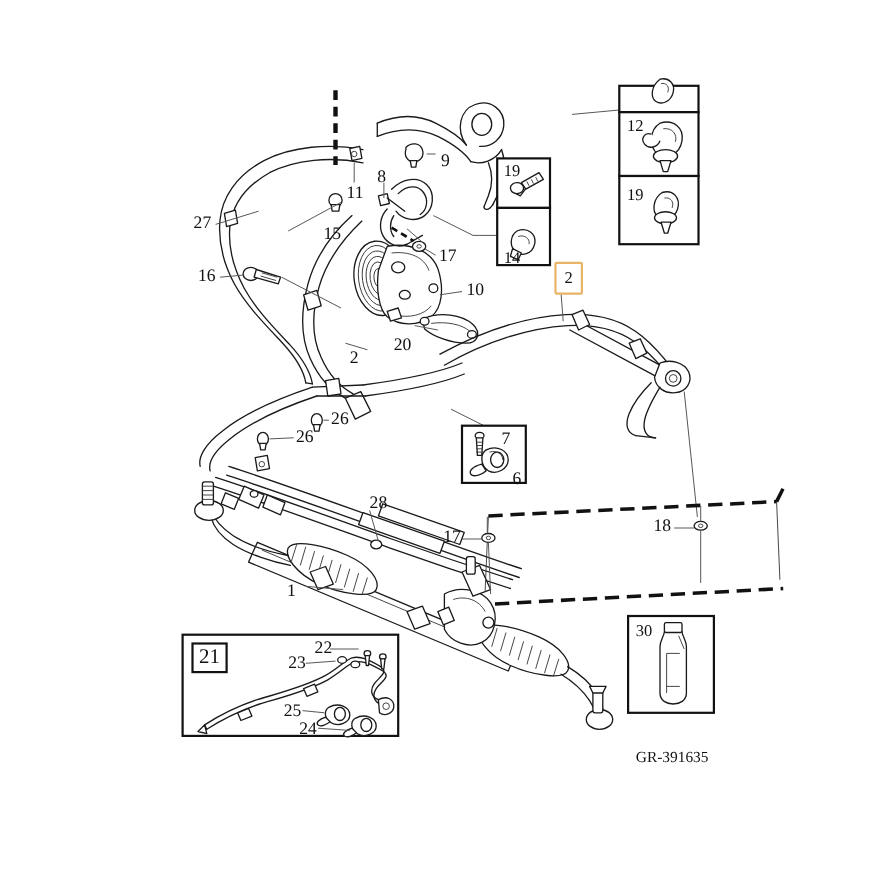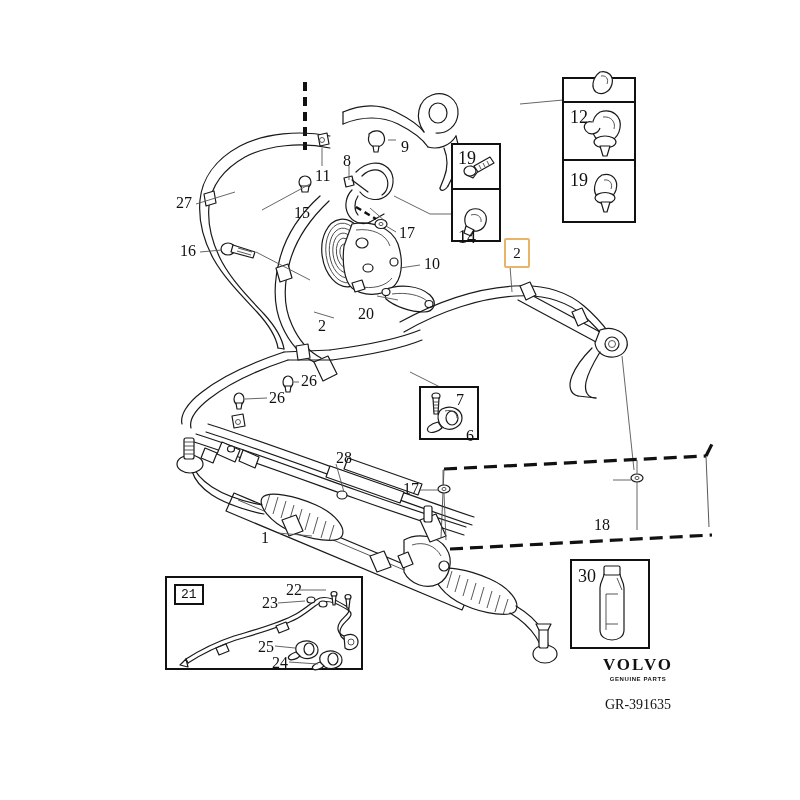--- a/index.html
+++ b/index.html
@@ -6,29 +6,29 @@
   body{width:800px;height:800px;position:relative;overflow:hidden;
        font-family:"Liberation Serif",serif;color:#1a1a1a;}
   #stage{position:absolute;left:0;top:0;width:800px;height:800px;}
   svg.layer{position:absolute;left:0;top:0;width:800px;height:800px;}
   .lbl{position:absolute;font-family:"Liberation Serif",serif;font-size:15px;
        color:#111;line-height:1;white-space:nowrap;}
   .lbl.big{font-size:16px;}
   .hl{position:absolute;border:2px solid #e8b468;background:#ffffff;
       border-radius:2px;display:flex;align-items:center;justify-content:center;
       font-family:"Liberation Serif",serif;font-size:15px;color:#111;}
-  .boxnum{position:absolute;font-family:"Liberation Serif",serif;font-size:18px;color:#111;}
-  .boxnum.framed{border:2px solid #111;padding:1px 5px;background:#fff;font-size:13px;font-family:Liberation Mono, monospace;}
+  .boxnum{position:absolute;font-family:"Liberation Serif",serif;font-size:15px;color:#111;}
+  .boxnum.framed{border:2px solid #111;padding:1px 5px;background:#fff;font-size:19px;}
   #brand{position:absolute;left:578px;top:655px;width:120px;text-align:center;}
   #volvoword{font-family:"Liberation Serif",serif;font-weight:bold;font-size:17px;
              letter-spacing:2px;color:#111;}
   #genuine{font-family:"Liberation Sans",sans-serif;font-weight:bold;font-size:6px;
            letter-spacing:.6px;color:#111;margin-top:1px;}
-  #partno{position:absolute;left:578px;top:682px;width:120px;text-align:center;
-          font-family:"Liberation Serif",serif;font-size:14px;color:#111;margin-top:15px;}
+  #partno{position:absolute;left:578px;top:682px;width:120px;text-align:left;
+          font-family:"Liberation Serif",serif;font-size:14px;color:#111;}
 </style>
 </head>
 <body>
 
 <div id="stage">
 
   <svg class="layer" viewBox="0 0 800 800">
     <defs>
       <style>
         .s{fill:none;stroke:#1a1a1a;stroke-width:1.2;stroke-linecap:round;stroke-linejoin:round;}
@@ -448,39 +448,35 @@
   <div class="lbl big" style="left:466px;top:428px;">6</div>
   <div class="lbl big" style="left:456px;top:392px;">7</div>
   <div class="lbl big" style="left:401px;top:139px;">9</div>
   <div class="lbl big" style="left:424px;top:256px;">10</div>
   <div class="lbl big" style="left:315px;top:168px;">11</div>
   <div class="lbl big" style="left:343px;top:153px;">8</div>
   <div class="lbl big" style="left:294px;top:205px;">15</div>
   <div class="lbl big" style="left:180px;top:243px;">16</div>
   <div class="lbl big" style="left:399px;top:225px;">17</div>
   <div class="lbl big" style="left:403px;top:481px;">17</div>
-  <div class="lbl big" style="left:594px;top:471px;margin-top:46px;">18</div>
+  <div class="lbl big" style="left:594px;top:471px;">18</div>
   <div class="lbl big" style="left:358px;top:288px;margin-top:18px;">20</div>
   <div class="lbl big" style="left:262px;top:595px;">23</div>
   <div class="lbl big" style="left:286px;top:582px;">22</div>
   <div class="lbl big" style="left:272px;top:655px;">24</div>
   <div class="lbl big" style="left:258px;top:639px;">25</div>
   <div class="lbl big" style="left:301px;top:373px;">26</div>
   <div class="lbl big" style="left:269px;top:390px;">26</div>
   <div class="lbl big" style="left:176px;top:195px;">27</div>
   <div class="lbl big" style="left:336px;top:450px;text-align:right;">28</div>
 
   <div class="hl" style="left:504px;top:238px;width:22px;height:26px;">2</div>
 
   <div class="boxnum" style="left:570px;top:107px;">12</div>
   <div class="boxnum" style="left:570px;top:170px;">19</div>
   <div class="boxnum" style="left:458px;top:148px;">19</div>
   <div class="boxnum" style="left:458px;top:193px;margin-top:34px;">14</div>
   <div class="boxnum" style="left:578px;top:566px;">30</div>
   <div class="boxnum framed" style="left:174px;top:584px;">21</div>
 
-  <div id="brand">
-    <div id="volvoword">VOLVO</div>
-    <div id="genuine">GENUINE PARTS</div>
-  </div>
   <div id="partno">GR-391635</div>
 
 </div>
 
 </body></html>

